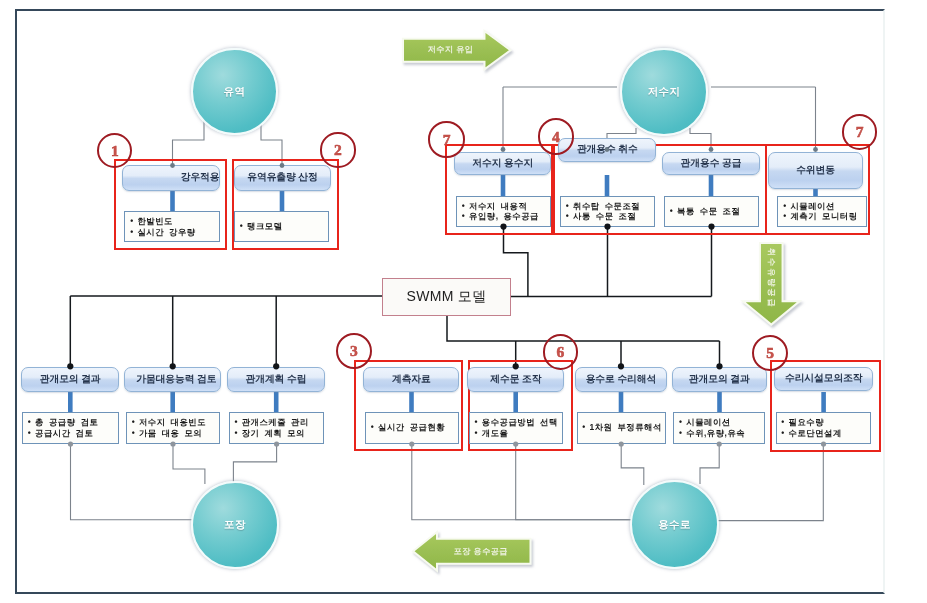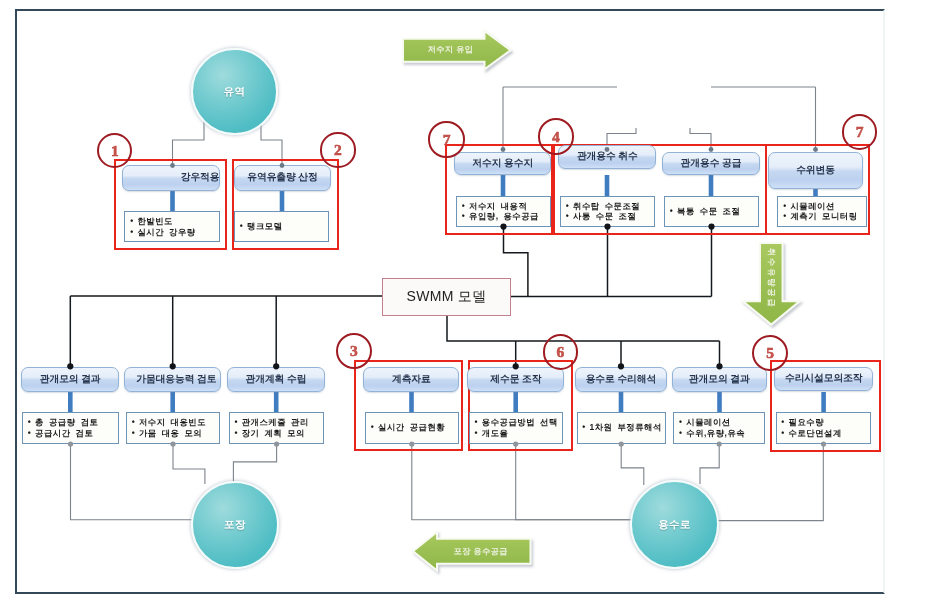--- a/index.html
+++ b/index.html
@@ -91,20 +91,23 @@
       <line x1="411.5" y1="392" x2="411.5" y2="412.5" stroke="#3f7cc0" stroke-width="4.6"></line>
       <line x1="515.7" y1="392" x2="515.7" y2="412.5" stroke="#3f7cc0" stroke-width="4.6"></line>
       <line x1="621" y1="392" x2="621" y2="412.5" stroke="#3f7cc0" stroke-width="4.6"></line>
       <line x1="719.5" y1="392" x2="719.5" y2="412.5" stroke="#3f7cc0" stroke-width="4.6"></line>
       <line x1="823.6" y1="392" x2="823.6" y2="412.5" stroke="#3f7cc0" stroke-width="4.6"></line>
     </svg>
   <div id="layer">
       <div class="node" style="left: 191px; top: 48px; width: 83px; height: 83px;">
         <span>유역</span>
       </div>
+      <div class="node" style="left: 620px; top: 48px; width: 84px; height: 84px;">
+        <span>저수지</span>
+      </div>
       <div class="node" style="left: 191px; top: 481px; width: 84px; height: 84px;">
         <span>포장</span>
       </div>
       <div class="node" style="left: 630px; top: 480px; width: 85px; height: 85px;">
         <span>용수로</span>
       </div>
       <div style="position: absolute; left: 382px; top: 278px; width: 129px; height: 38px; border: 1.5px solid rgb(195, 128, 141); background: rgb(251, 250, 248); display: flex; align-items: center; justify-content: center; box-sizing: border-box;">
         <span style="font-size: 14px; color: rgb(29, 29, 29); letter-spacing: 0.3px;">SWMM 모델</span>
       </div>
       <div class="rbox" style="left: 113.7px; top: 158.5px; width: 113px; height: 91.5px;"></div>
@@ -191,21 +194,21 @@
       <div class="lbox" style="left: 456px; top: 196.1px; width: 95px; height: 30.5px;">
         <div>
           <i>•</i>
           <span>저수지 내용적</span>
         </div>
         <div>
           <i>•</i>
           <span>유입량, 용수공급</span>
         </div>
       </div>
-      <div class="chip" style="left: 558.4px; top: 145px; width: 97.8px; height: 23.7px;">
+      <div class="chip" style="left: 558.4px; top: 138px; width: 97.8px; height: 23.7px;">
         <span>관개용수 취수</span>
       </div>
       <div class="lbox" style="left: 560px; top: 196.1px; width: 95px; height: 30.5px;">
         <div>
           <i>•</i>
           <span>취수탑 수문조절</span>
         </div>
         <div>
           <i>•</i>
           <span>사통 수문 조절</span>

